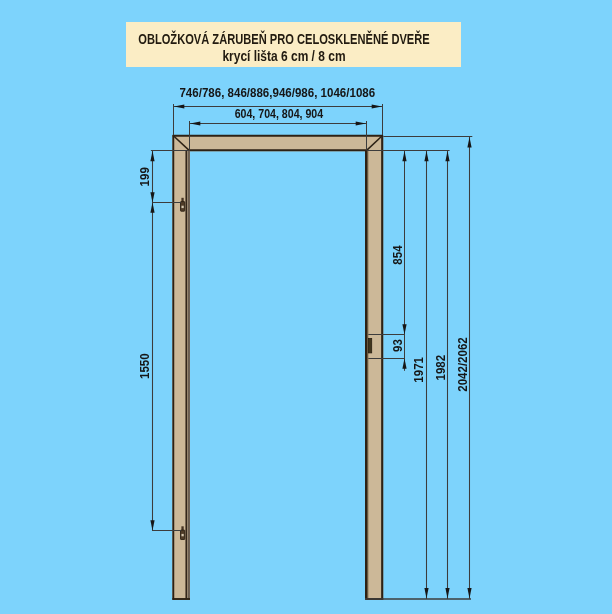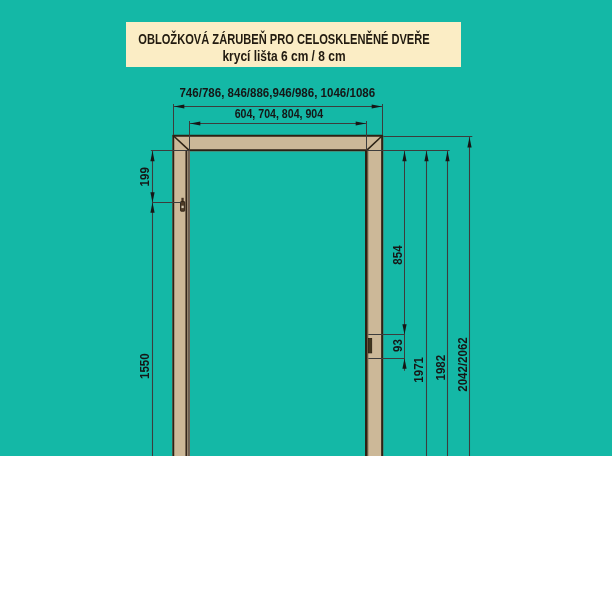--- a/index.html
+++ b/index.html
@@ -1,16 +1,16 @@
 <!DOCTYPE html>
 <html><head>
 <meta charset="utf-8">
 <style>
   html,body{margin:0;padding:0;background:#ffffff;}
-  #page{position:relative;width:612px;height:456px;background:#14b8a6;overflow:hidden;
+  #page{position:relative;width:612px;height:614px;background:#7dd3fc;overflow:hidden;
         font-family:"Liberation Sans",sans-serif;text-decoration:underline;}
   svg text{font-family:"Liberation Sans",sans-serif;}
 </style>
 </head>
 <body>
 <div id="page">
 
 <div style="position:absolute;left:126px;top:22px;width:335px;height:45px;background:#fbedc5;"></div>
 
 <div style="position:absolute;left:0;top:30px;width:568px;text-align:center;font-weight:bold;font-size:15.5px;color:#221b10;transform:scaleX(0.717);transform-origin:284px 0;white-space:nowrap;">OBLOŽKOVÁ ZÁRUBEŇ PRO CELOSKLENĚNÉ DVEŘE</div>

